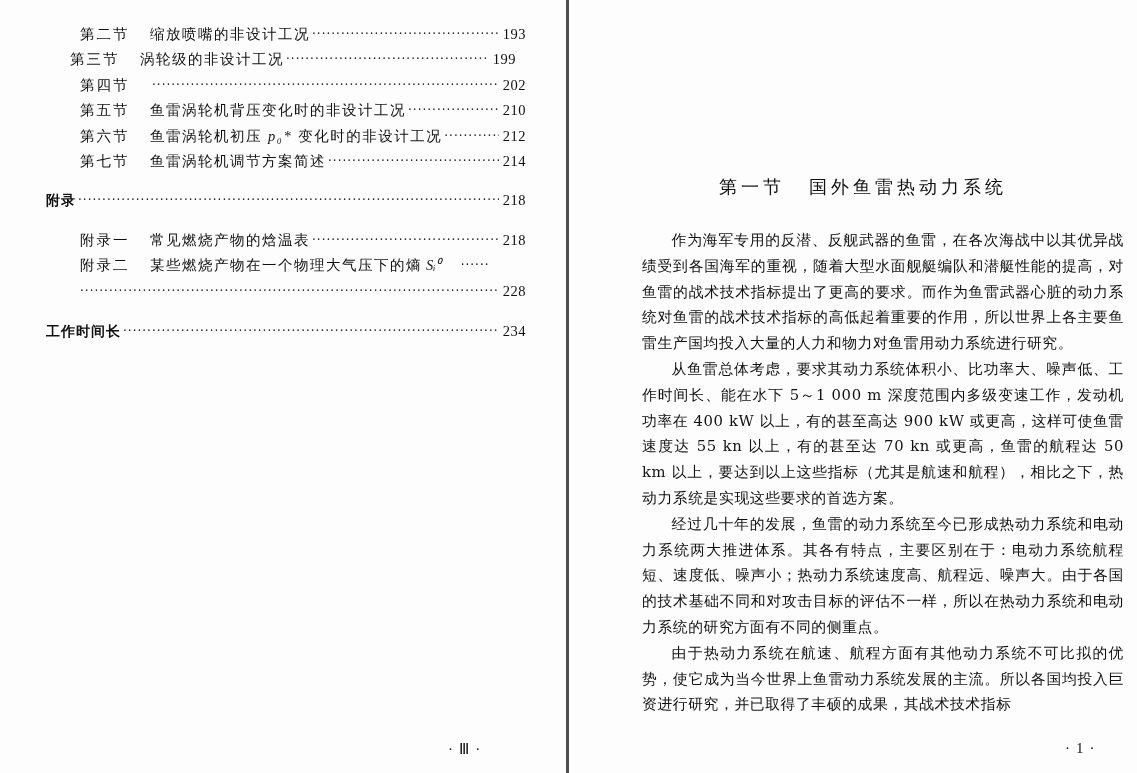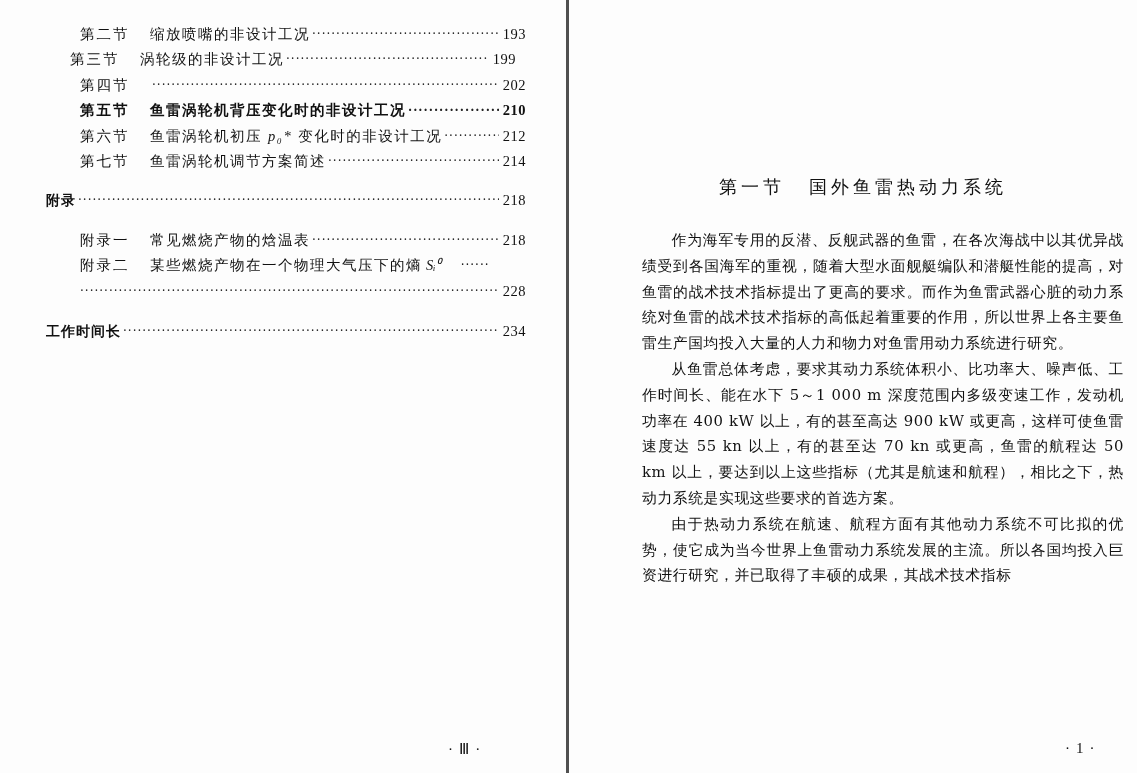--- a/index.html
+++ b/index.html
@@ -81,21 +81,21 @@
       <span class="label">第三节</span>
       <span class="title">涡轮级的非设计工况</span>
       <span class="leader"></span>
       <span class="page-num">199</span>
     </div>
     <div class="toc-row" style="left:80px; width:446px; top:74px;">
       <span class="label">第四节</span>
       <span class="leader"></span>
       <span class="page-num">202</span>
     </div>
-    <div class="toc-row" style="left:80px; width:446px; top:99px;font-weight:bold;">
+    <div class="toc-row" style="left:80px; width:446px; top:99px;">
       <span class="label">第五节</span>
       <span class="title">鱼雷涡轮机背压变化时的非设计工况</span>
       <span class="leader"></span>
       <span class="page-num">210</span>
     </div>
     <div class="toc-row" style="left:80px; width:446px; top:125px;">
       <span class="label">第六节</span>
       <span class="title">
         <span>鱼雷涡轮机初压</span>
         <span class="sym">p₀*</span>
@@ -145,17 +145,18 @@
 
   <div class="divider"></div>
 
   <div class="page page-right">
     <div class="section-title">
       <span>第一节</span><span class="sep"></span><span>国外鱼雷热动力系统</span>
     </div>
     <div class="body-text">
       <p>作为海军专用的反潜、反舰武器的鱼雷，在各次海战中以其优异战绩受到各国海军的重视，随着大型水面舰艇编队和潜艇性能的提高，对鱼雷的战术技术指标提出了更高的要求。而作为鱼雷武器心脏的动力系统对鱼雷的战术技术指标的高低起着重要的作用，所以世界上各主要鱼雷生产国均投入大量的人力和物力对鱼雷用动力系统进行研究。</p>
       <p>从鱼雷总体考虑，要求其动力系统体积小、比功率大、噪声低、工作时间长、能在水下 5～1 000 m 深度范围内多级变速工作，发动机功率在 400 kW 以上，有的甚至高达 900 kW 或更高，这样可使鱼雷速度达 55 kn 以上，有的甚至达 70 kn 或更高，鱼雷的航程达 50 km 以上，要达到以上这些指标（尤其是航速和航程），相比之下，热动力系统是实现这些要求的首选方案。</p>
+      <p>经过几十年的发展，鱼雷的动力系统至今已形成热动力系统和电动力系统两大推进体系。其各有特点，主要区别在于：电动力系统航程短、速度低、噪声小；热动力系统速度高、航程远、噪声大。由于各国的技术基础不同和对攻击目标的评估不一样，所以在热动力系统和电动力系统的研究方面有不同的侧重点。</p>
       <p>由于热动力系统在航速、航程方面有其他动力系统不可比拟的优势，使它成为当今世界上鱼雷动力系统发展的主流。所以各国均投入巨资进行研究，并已取得了丰硕的成果，其战术技术指标</p>
     </div>
     <div class="folio" style="left:496px; top:740px;">·1·</div>
   </div>
 </div>
 
 </body></html>

